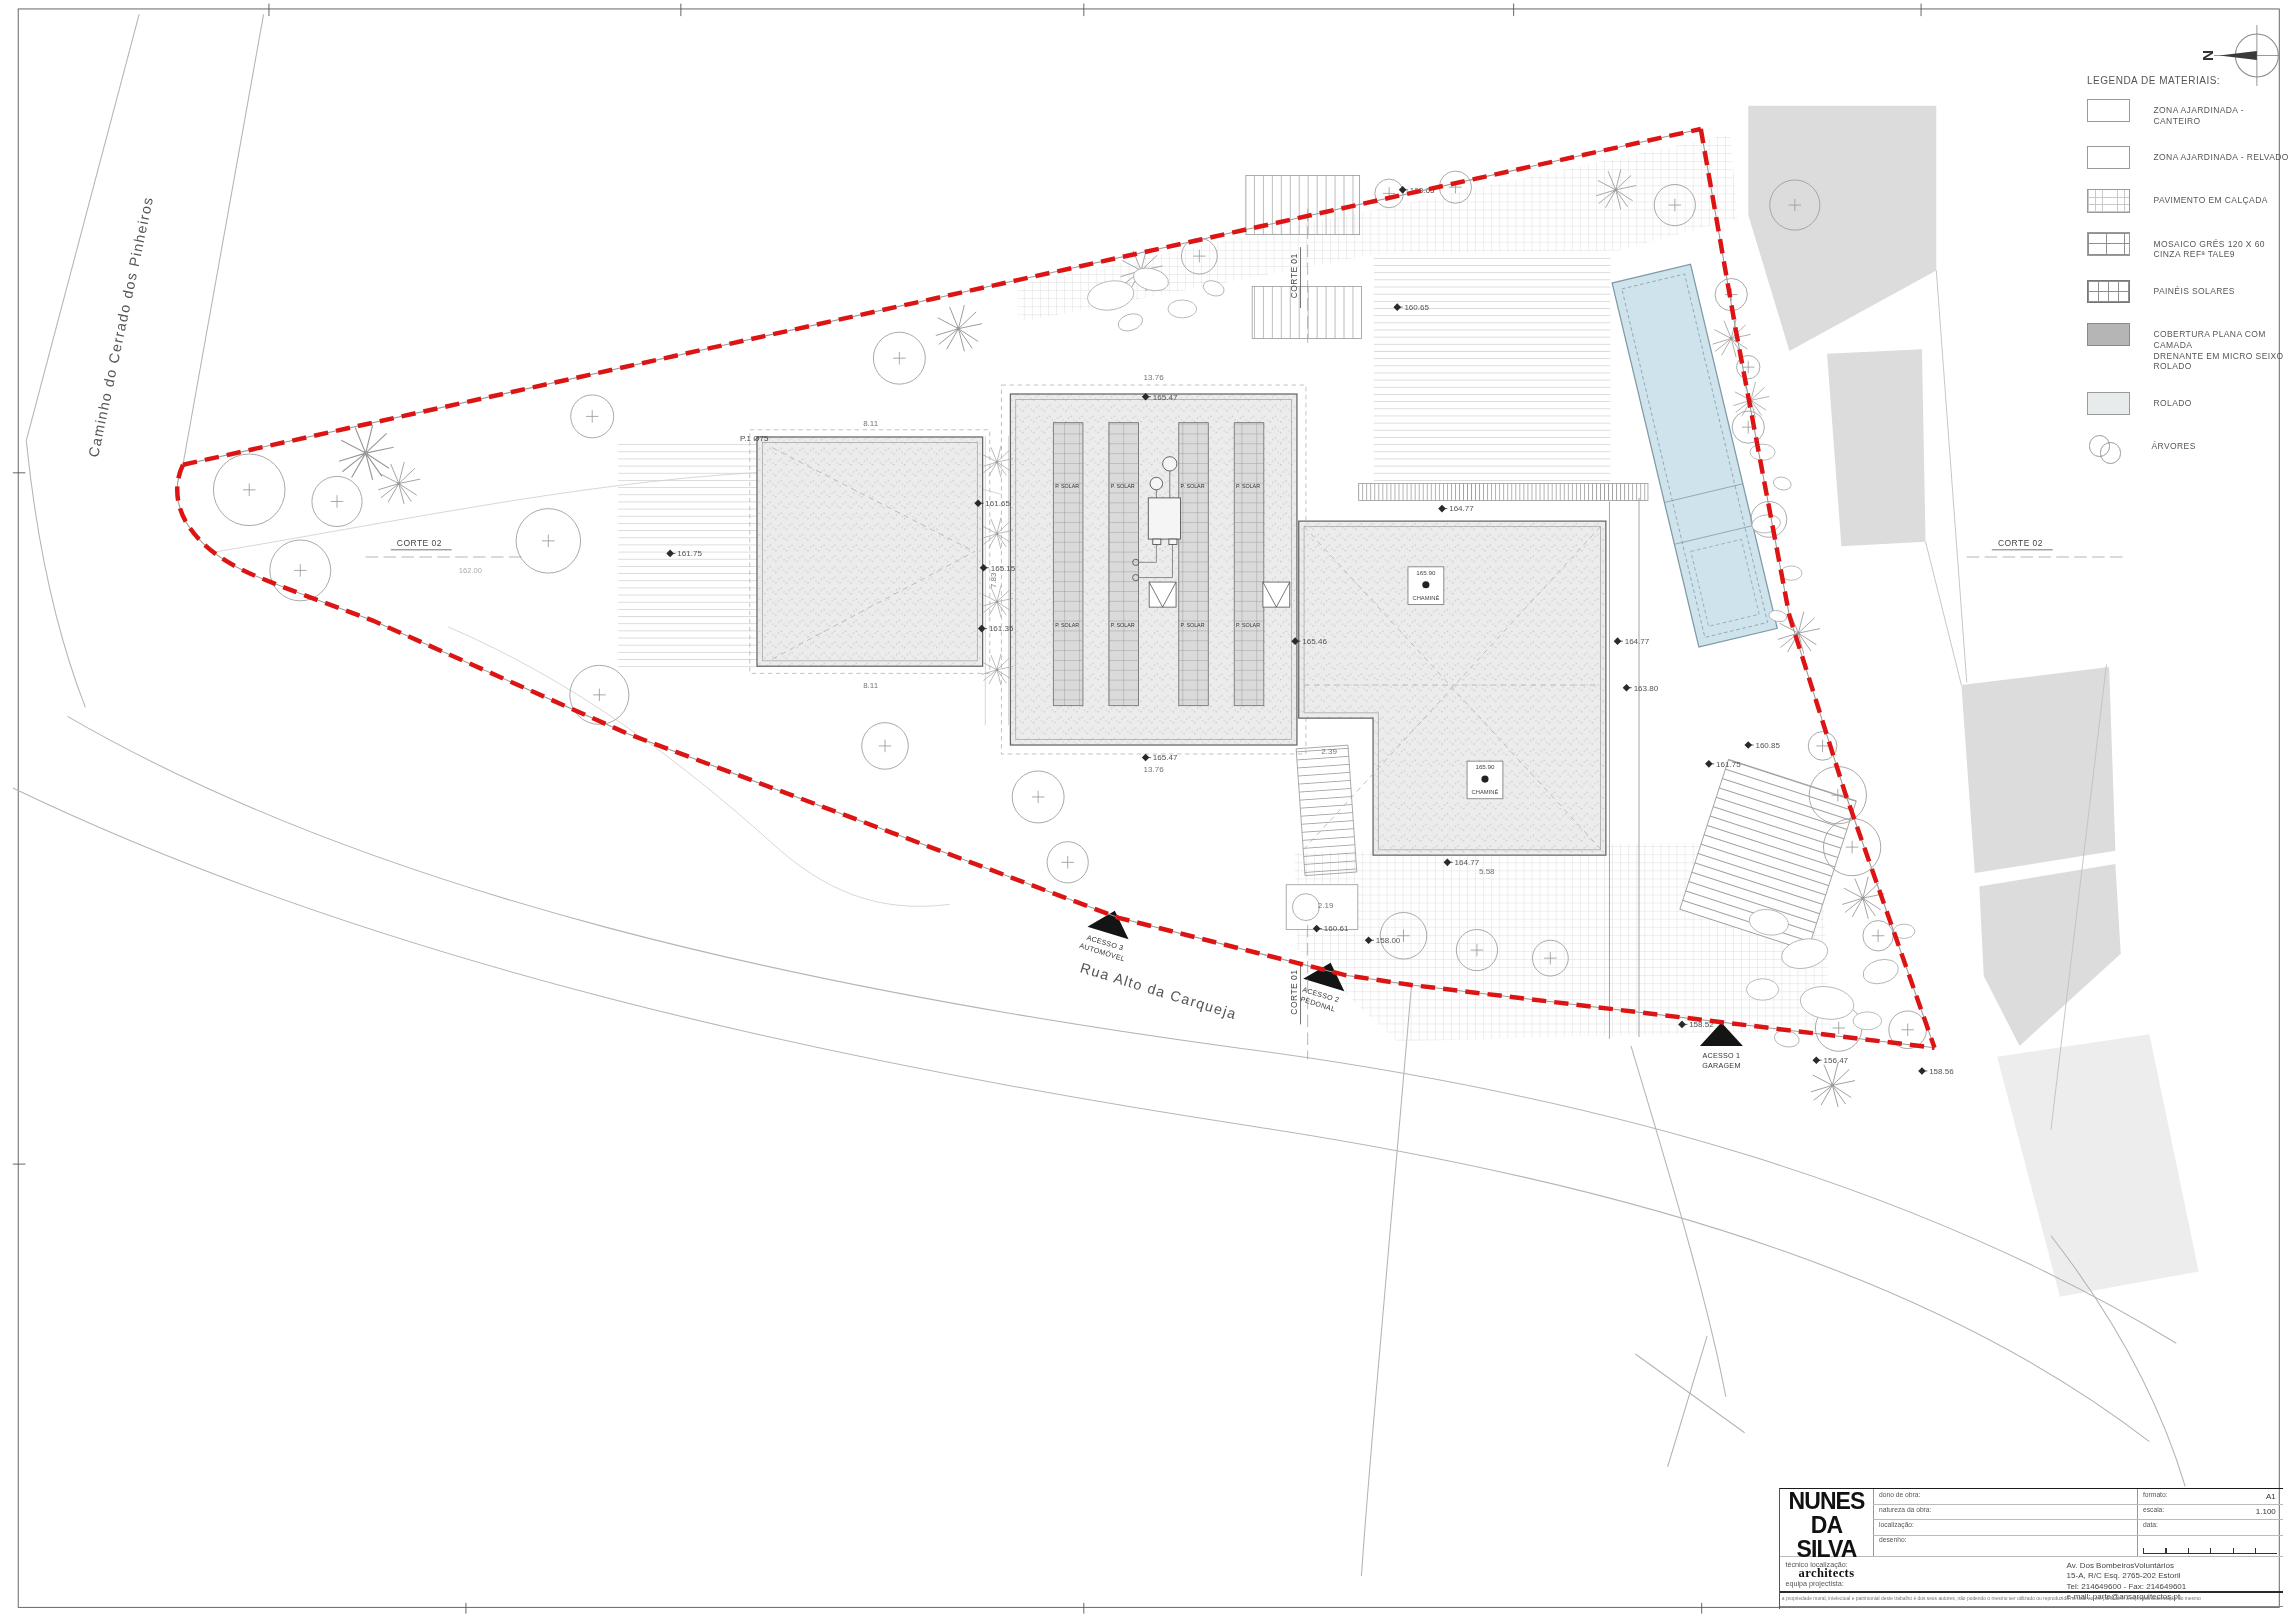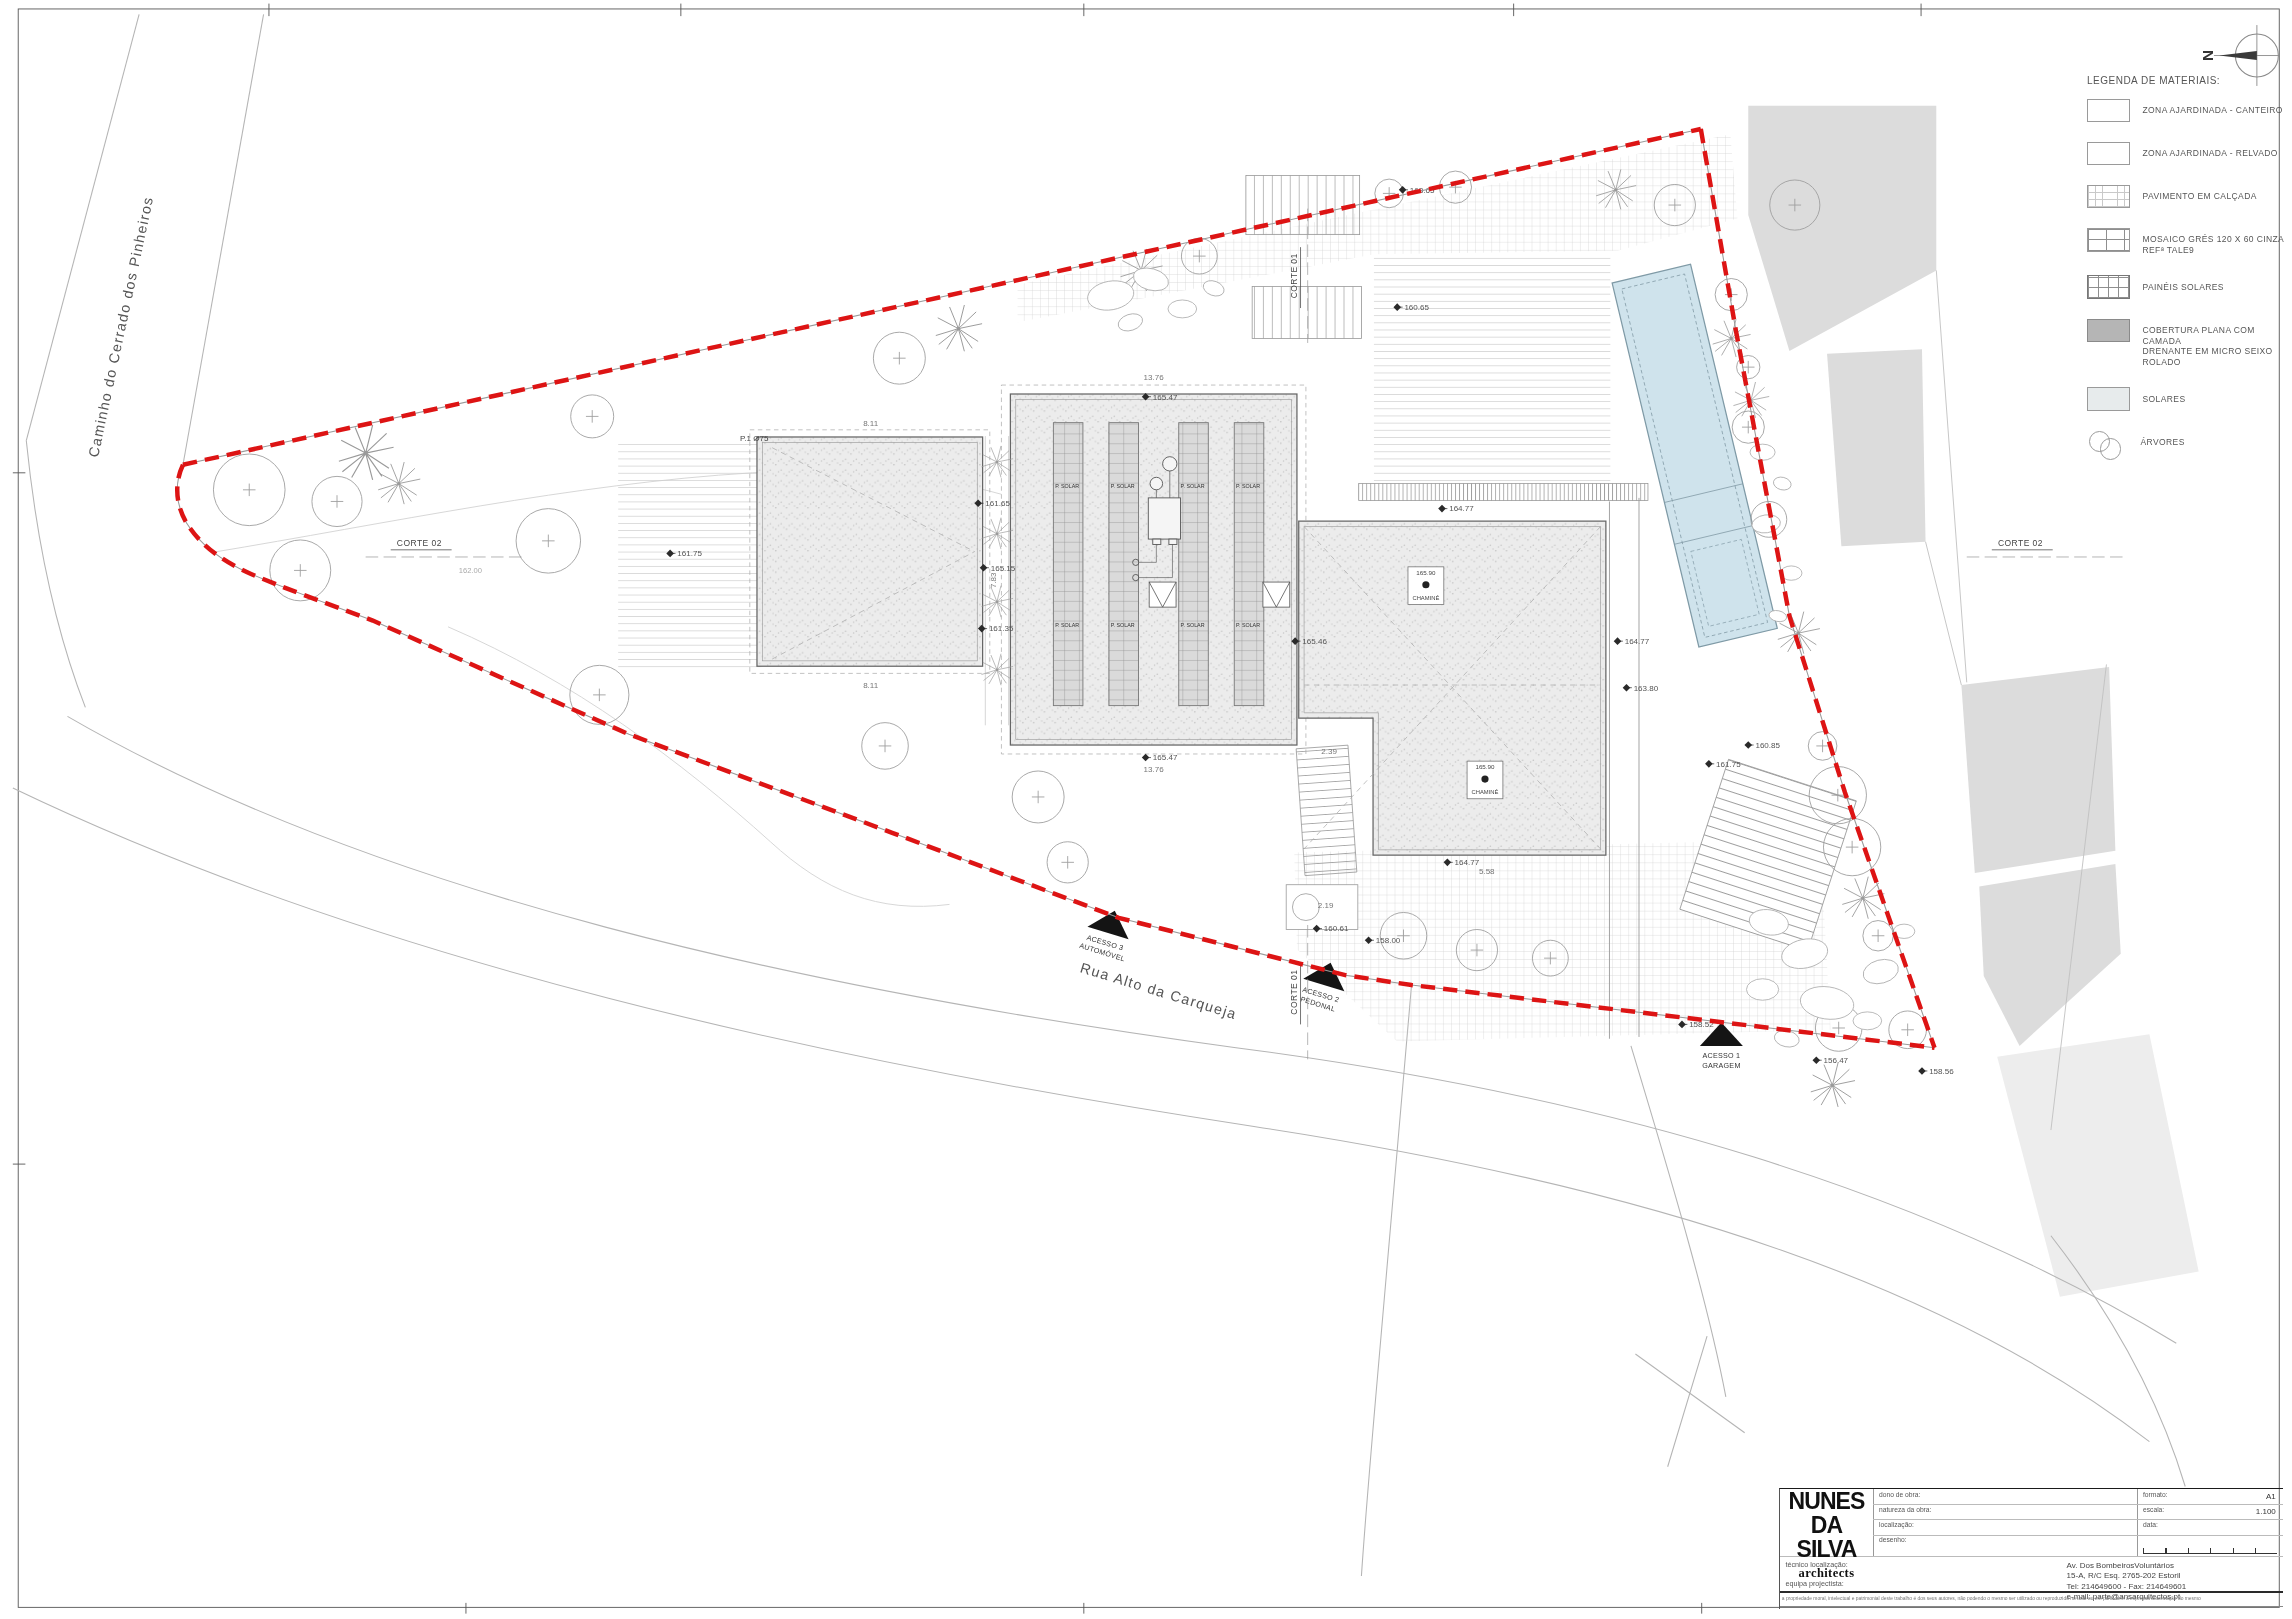--- a/index.html
+++ b/index.html
@@ -3,21 +3,21 @@
 <meta charset="utf-8">
 <style>
   html,body{margin:0;padding:0;background:#9a9a9a;}
   #sheet{position:relative;width:2293px;height:1619px;background:#ffffff;overflow:hidden;
          font-family:"Liberation Sans",sans-serif;color:#222;}
   #plan{position:absolute;left:0;top:0;}
   text{font-family:"Liberation Sans",sans-serif;}
   
   #legend{position:absolute;left:2087px;top:75px;width:202px;}
   #legend .lg-title{font-size:10px;letter-spacing:0.5px;color:#555;margin-bottom:12.5px;}
-  #legend .lg-row{display:flex;align-items:flex-start;margin-bottom:19.7px;}
+  #legend .lg-row{display:flex;align-items:flex-start;margin-bottom:19.7px;gap:11px;}
   #legend .sw{width:41px;height:21.5px;border:0.9px solid #9a9a9a;background:#fff;flex:none;}
   #legend .sw.calcada{background-image:repeating-linear-gradient(0deg,#c9c9c9 0 0.9px,transparent 0.9px 7.2px),
     repeating-linear-gradient(90deg,#c9c9c9 0 0.9px,transparent 0.9px 7.2px);}
   #legend .sw.mosaico{background-image:repeating-linear-gradient(0deg,#8f8f8f 0 0.9px,transparent 0.9px 10.7px),
     repeating-linear-gradient(90deg,#8f8f8f 0 0.9px,transparent 0.9px 18px);}
   #legend .sw.solar{border-color:#777;background-image:repeating-linear-gradient(0deg,#8f8f8f 0 0.9px,transparent 0.9px 9.9px),
     repeating-linear-gradient(90deg,#8f8f8f 0 0.9px,transparent 0.9px 9.9px);}
   #legend .sw.cobertura{background:#b5b5b5;border-color:#8a8a8a;}
   #legend .sw.piscina{background:#e7ebec;}
   #legend .sw.arvores{border:none;position:relative;height:27px;}
@@ -571,21 +571,21 @@
           <div class="sw solar"></div>
           <div class="lg-label">PAINÉIS SOLARES</div>
         </div>
         <div class="lg-row">
           <div class="sw cobertura"></div>
           <div class="lg-label">COBERTURA PLANA COM CAMADA
 DRENANTE EM MICRO SEIXO ROLADO</div>
         </div>
         <div class="lg-row">
           <div class="sw piscina"></div>
-          <div class="lg-label">SOLARES</div>
+          <div class="lg-label">ROLADO</div>
         </div>
         <div class="lg-row">
           <div class="sw arvores">
             <i></i>
             <i></i>
           </div>
           <div class="lg-label">ÁRVORES</div>
         </div>
       </div>
 </div>

